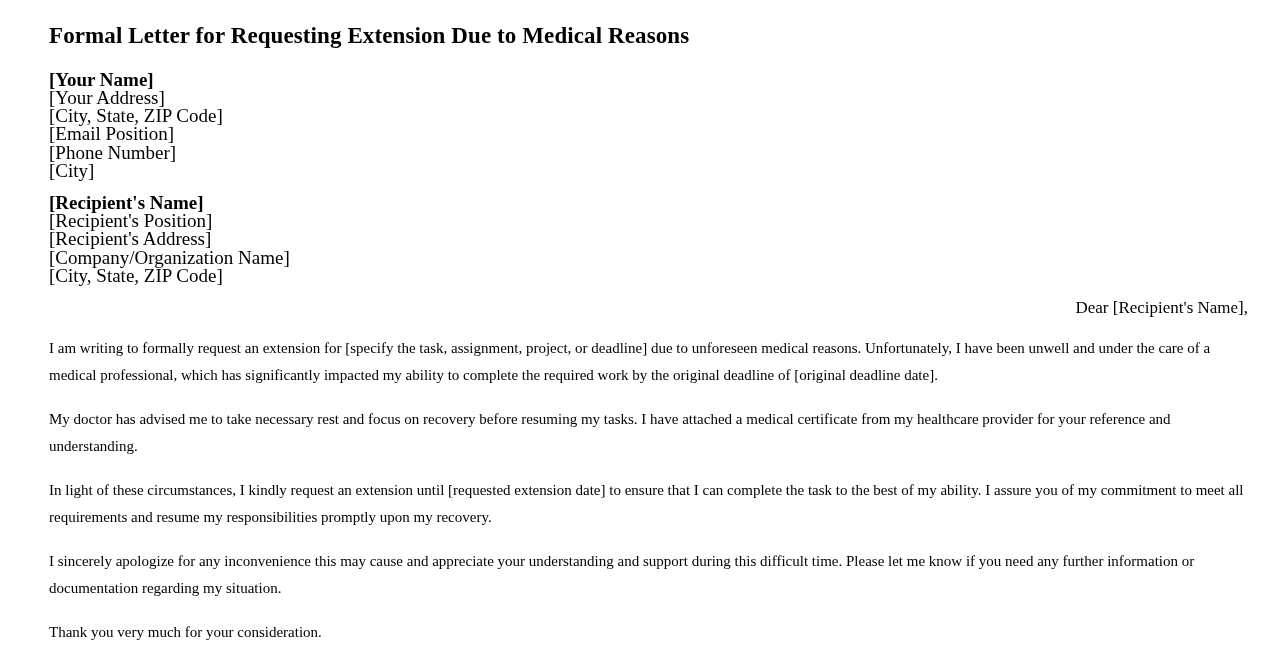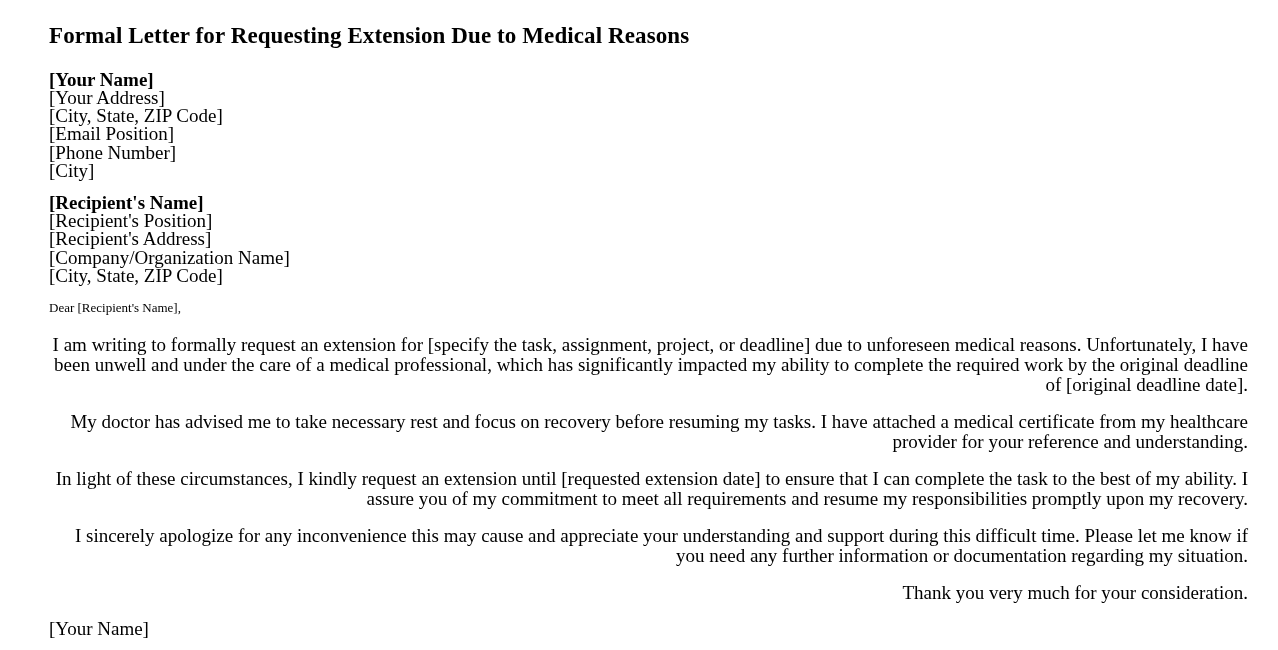--- a/index.html
+++ b/index.html
@@ -32,29 +32,30 @@
   }
   .line {
     font-size: 19px;
     line-height: 18.2px;
     white-space: pre-wrap;
   }
   .line.bold {
     font-weight: bold;
   }
   .salutation {
-    font-size: 13px;
+    font-size: 17px;
     line-height: 18.2px;
     margin: 0 0 18px 0;
+    text-align: right;
   }
   .para {
-    font-size: 19px;
-    line-height: 20px;
+    font-size: 15px;
+    line-height: 27px;
     margin: 0 0 17px 0;
-    text-align: right;
+    text-align: left;
     max-width: 1218px;
   }
   .closing {
     margin-top: 4px;
   }
 </style>
 </head>
 <body>
 
 <div class="page">

